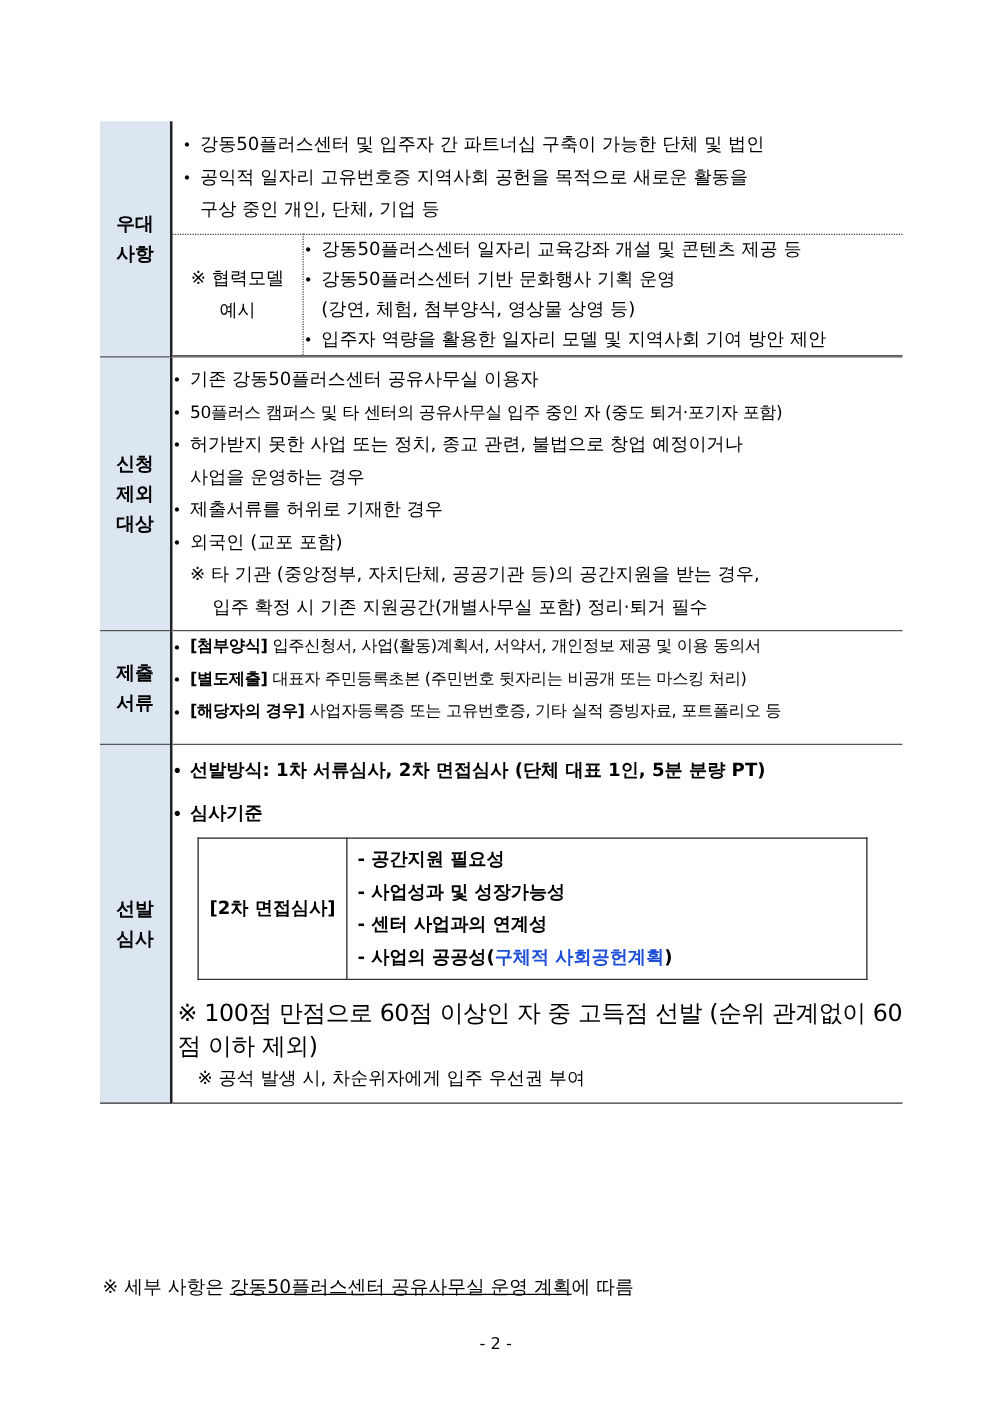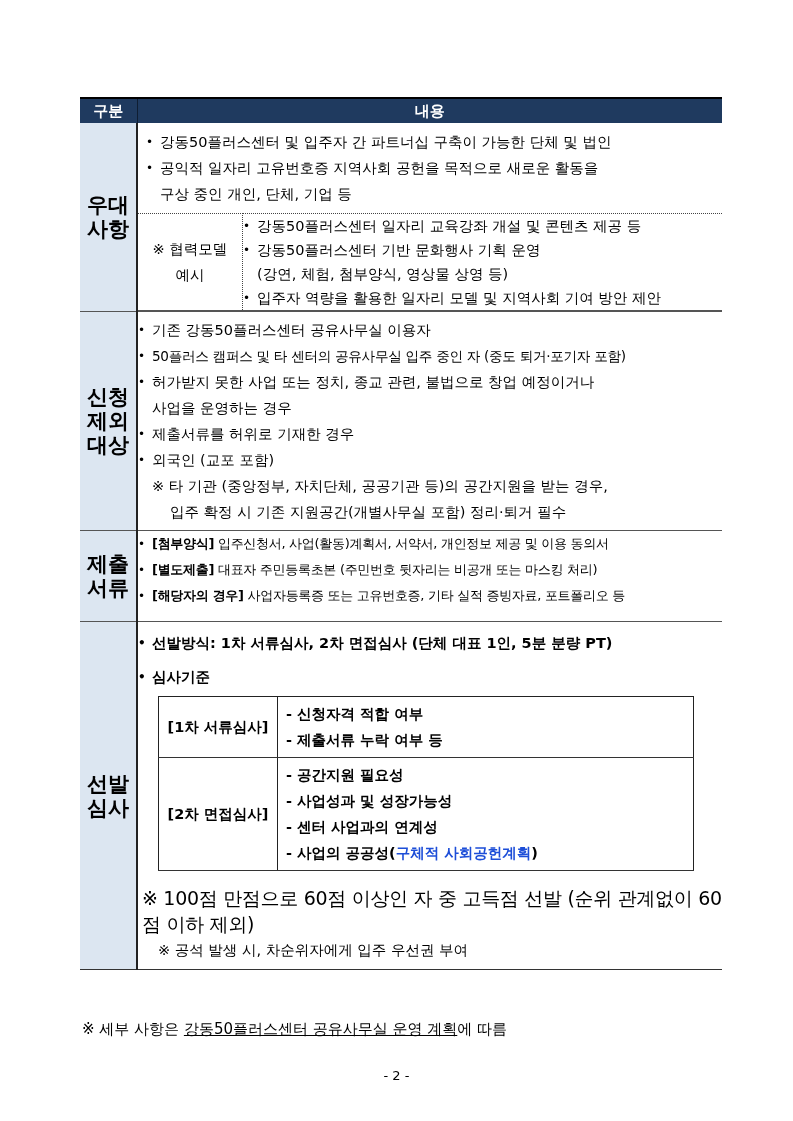--- a/index.html
+++ b/index.html
@@ -2,21 +2,21 @@
 <html><head>
 <meta charset="utf-8">
 <style>
   html, body { margin:0; padding:0; background:#ffffff; }
   body { width:793px; height:1121px; position:relative; font-family:"DejaVu Sans", "Liberation Sans", sans-serif; color:#000; }
   .page { position:absolute; left:80px; top:97px; width:642px; }
   table.main { width:642px; border-collapse:collapse; table-layout:fixed; }
   table.main td, table.main th { padding:0; vertical-align:middle; }
   .hdr th { background:#1f3a5f; color:#fff; font-weight:bold; font-size:15px; height:24px; text-align:center; border-top:2px solid #000; }
   .hdr th.c1 { border-right:1px solid #0f1e33; }
-  .cat { background:#dce6f1; width:57px; text-align:center; font-weight:bold; font-size:21px; line-height:24px; border-right:2px solid #222; }
+  .cat { background:#dce6f1; width:57px; text-align:center; font-weight:bold; font-size:15px; line-height:24px; border-right:2px solid #222; }
   .row-sep td { border-bottom:1.5px solid #555; }
   .content { padding:6px 0 6px 8px; font-size:14.5px; line-height:26px; }
   .bl { position:relative; padding-left:14px; }
   .bl::before { content:"•"; position:absolute; left:0; font-size:12px; }
   .cont { padding-left:14px; }
   .note { padding-left:14px; }
   .note2 { padding-left:32px; }
   .sub-table { width:100%; border-collapse:collapse; }
   .sub-table td { border-top:1px dotted #444; }
   .sub-left { width:104px; text-align:center; font-size:14.5px; line-height:26px; border-right:1px dotted #444; }
@@ -35,24 +35,20 @@
 </head>
 <body>
 
 <div class="page">
 <table class="main">
   <colgroup>
         <col style="width:57px">
         <col>
       </colgroup>
   <tbody>
-        <tr class="hdr">
-    <th class="c1">구분</th>
-    <th>내용</th>
-  </tr>
 
   <tr class="row-sep">
     <td class="cat">
       <div>우대</div>
       <div>사항</div>
     </td>
     <td style="padding:0;">
       <div class="content" style="padding-top:6px;padding-bottom:6px;">
         <div class="bl">강동50플러스센터 및 입주자 간 파트너십 구축이 가능한 단체 및 법인</div>
         <div class="bl">공익적 일자리 고유번호증 지역사회 공헌을 목적으로 새로운 활동을</div>
@@ -110,27 +106,20 @@
   <tr class="last-row">
     <td class="cat">
       <div>선발</div>
       <div>심사</div>
     </td>
     <td class="content" style="padding-top:8px;padding-bottom:6px;">
       <div class="bl bold" style="margin-bottom:8px;">선발방식: 1차 서류심사, 2차 면접심사 (단체 대표 1인, 5분 분량 PT)</div>
       <div class="bl bold">심사기준</div>
       <table class="crit">
         <tbody>
-                <tr>
-          <td class="lbl">[1차 서류심사]</td>
-          <td class="items">
-            <div>- 신청자격 적합 여부</div>
-            <div>- 제출서류 누락 여부 등</div>
-          </td>
-        </tr>
         <tr>
           <td class="lbl">[2차 면접심사]</td>
           <td class="items">
             <div>- 공간지원 필요성</div>
             <div>- 사업성과 및 성장가능성</div>
             <div>- 센터 사업과의 연계성</div>
             <div><span>- 사업의 공공성(</span><span class="blue">구체적 사회공헌계획</span><span>)</span></div>
           </td>
         </tr>
       </tbody>

